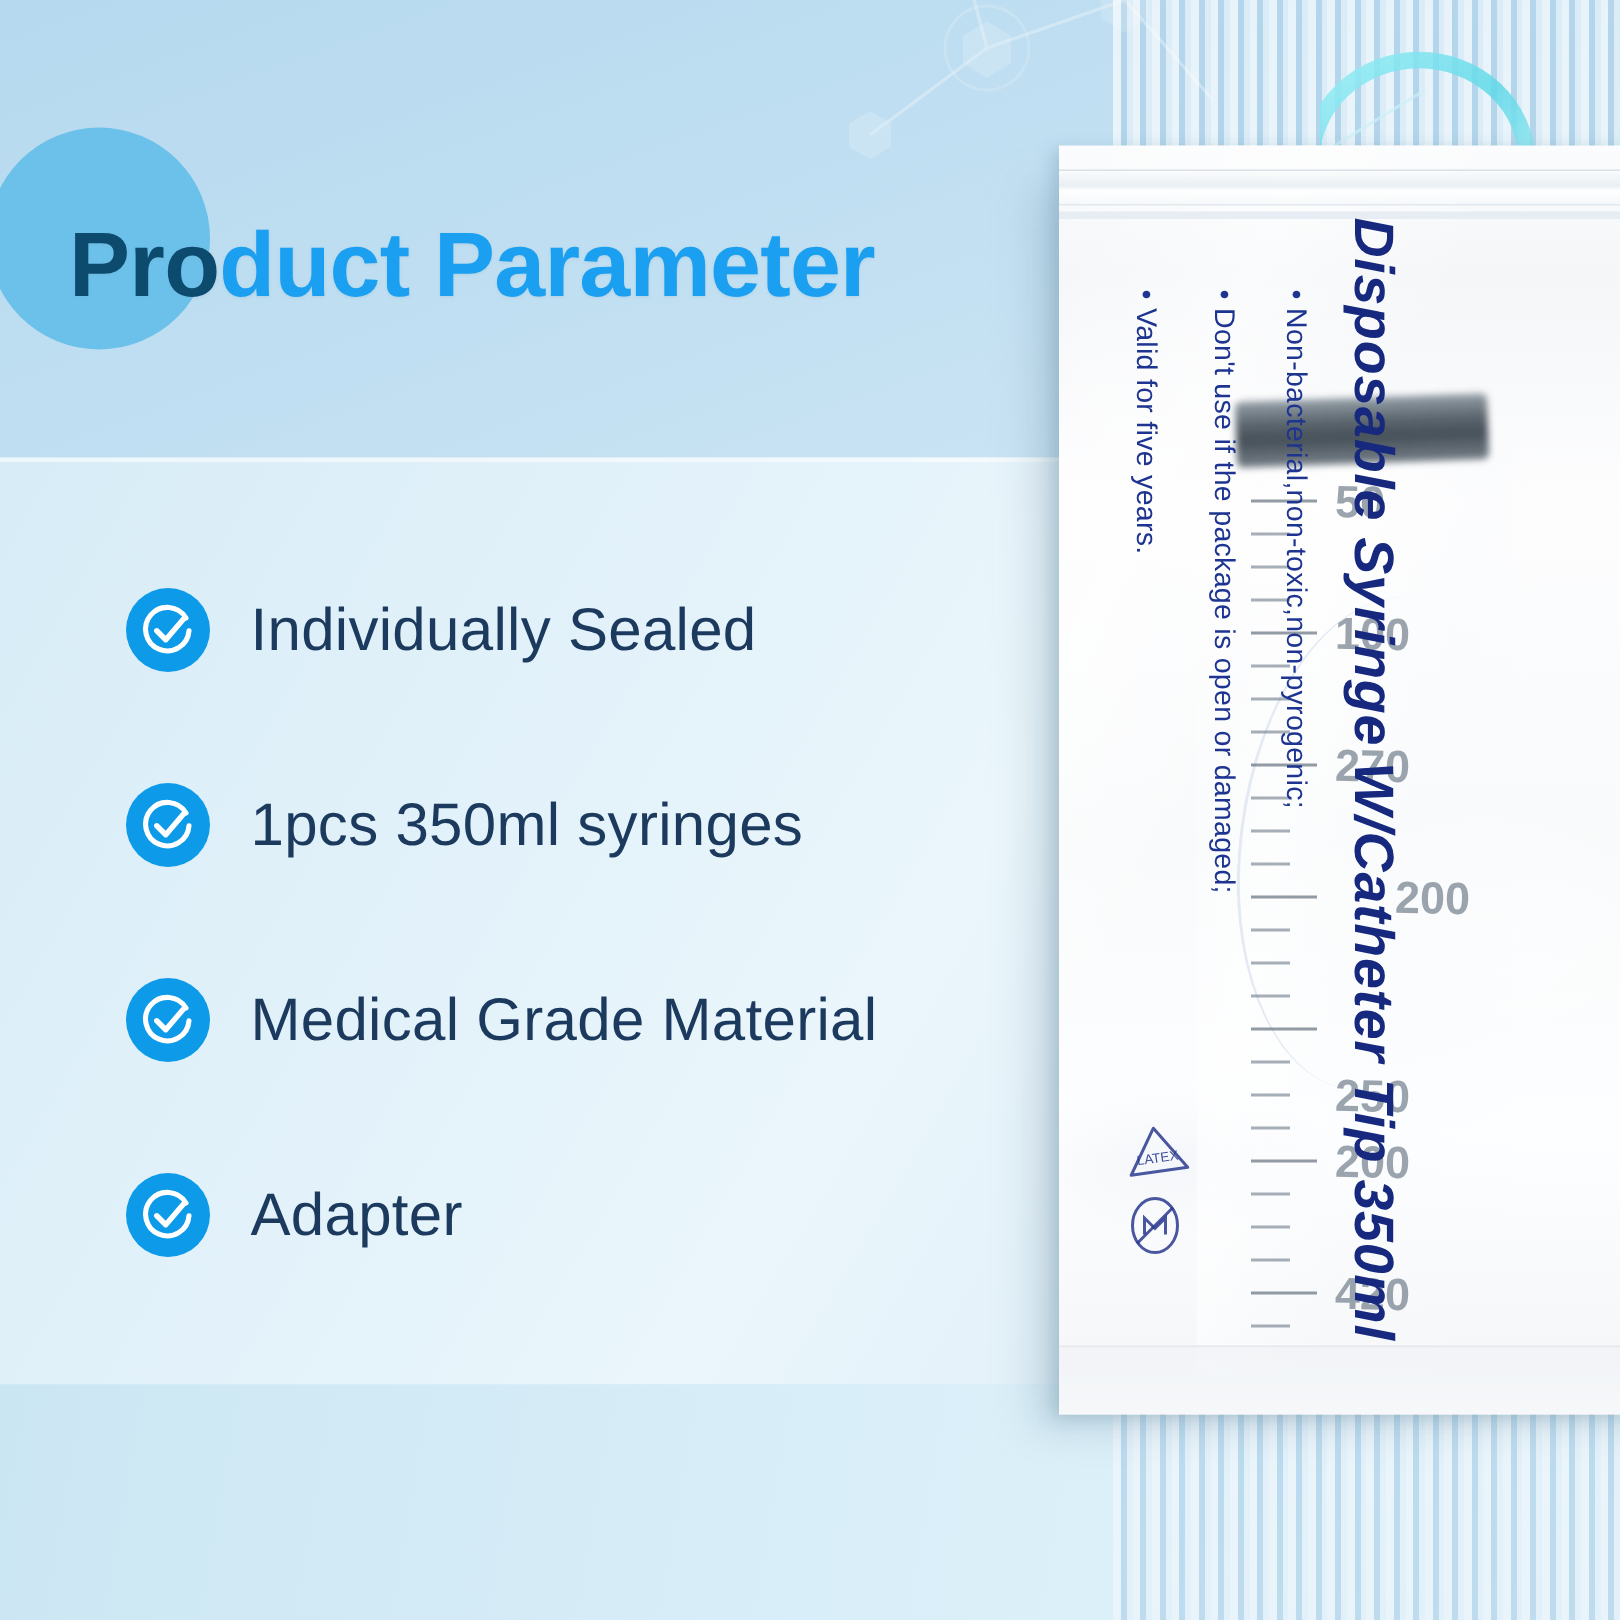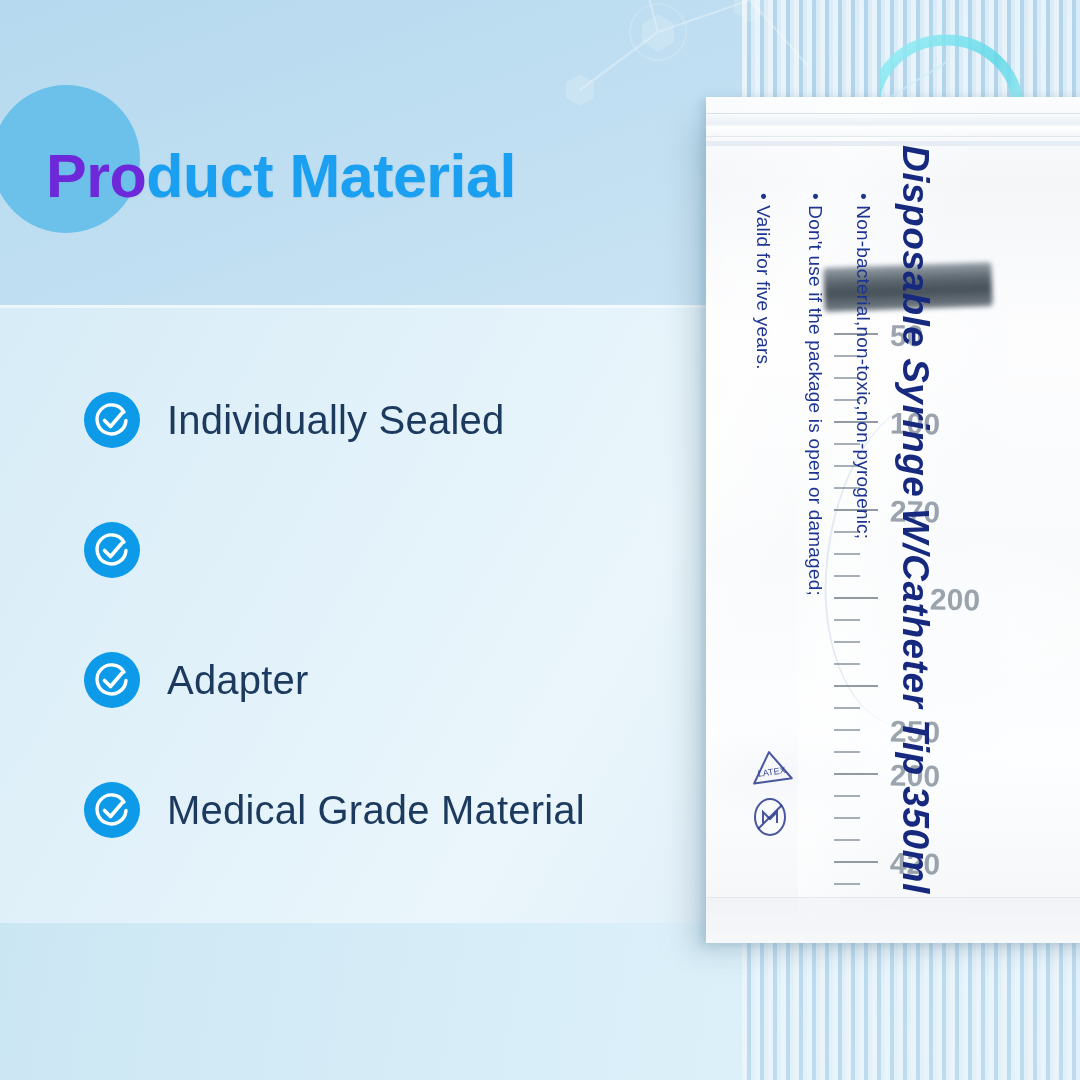--- a/index.html
+++ b/index.html
@@ -56,21 +56,21 @@
     border-radius:50%; background:#6cc1ea;
   }
   .title-wrap {
     position:absolute; left:46px; top:136px; width:660px; height:80px;
   }
   .title {
     font-size:61px; font-weight:bold; letter-spacing:-.5px;
     color:#1b9ff0; white-space:nowrap; line-height:80px;
     text-shadow:0 1px 2px rgba(120,170,200,.25);
   }
-  .title .w { color:#6d28d9; }
+  .title .w { color:#0c4a6e; }
 
   
   .features { position:absolute; left:84px; top:392px; width:620px; }
   .feature-row { display:flex; align-items:flex-end; height:56px; margin-bottom:74px; }
   .check-icon { width:56px; height:56px; flex:0 0 56px; position:relative; }
   .feature-label {
     margin-left:27px; font-size:40px; color:#1b3a5e; letter-spacing:.2px;
     line-height:56px; white-space:nowrap;
   }
 
@@ -225,21 +225,21 @@
     </g>
   </svg>
 
   <div class="panel-light"></div>
   <div class="panel-light-edge"></div>
   <div class="panel-bottom"></div>
 
   <div class="title-circle"></div>
   <div class="title-wrap">
     <div class="title">
-      <span class="w">Pro</span><span>duct Material</span>
+      <span class="w">Pro</span><span>duct Parameter</span>
     </div>
   </div>
 
   <div class="features">
 
     <div class="feature-row">
       <span class="check-icon">
         <svg viewBox="0 0 56 56" width="56" height="56">
           <circle cx="28" cy="28" r="28" fill="#0d9ae8"></circle>
           <path d="M40 20 A14.5 14.5 0 1 0 42 28.5" fill="none" stroke="#ffffff" stroke-width="3.4" stroke-linecap="round"></path>
@@ -250,44 +250,45 @@
     </div>
 
     <div class="feature-row">
       <span class="check-icon">
         <svg viewBox="0 0 56 56" width="56" height="56">
           <circle cx="28" cy="28" r="28" fill="#0d9ae8"></circle>
           <path d="M40 20 A14.5 14.5 0 1 0 42 28.5" fill="none" stroke="#ffffff" stroke-width="3.4" stroke-linecap="round"></path>
           <polyline points="20.5,28.5 26.5,34.5 38.5,20.5" fill="none" stroke="#ffffff" stroke-width="3.6" stroke-linecap="round" stroke-linejoin="round"></polyline>
         </svg>
       </span>
+      <span class="feature-label">1pcs 350ml syringes</span>
+    </div>
+
+    <div class="feature-row">
+      <span class="check-icon">
+        <svg viewBox="0 0 56 56" width="56" height="56">
+          <circle cx="28" cy="28" r="28" fill="#0d9ae8"></circle>
+          <path d="M40 20 A14.5 14.5 0 1 0 42 28.5" fill="none" stroke="#ffffff" stroke-width="3.4" stroke-linecap="round"></path>
+          <polyline points="20.5,28.5 26.5,34.5 38.5,20.5" fill="none" stroke="#ffffff" stroke-width="3.6" stroke-linecap="round" stroke-linejoin="round"></polyline>
+        </svg>
+      </span>
+      <span class="feature-label">Medical Grade Material</span>
     </div>
 
     <div class="feature-row">
       <span class="check-icon">
         <svg viewBox="0 0 56 56" width="56" height="56">
           <circle cx="28" cy="28" r="28" fill="#0d9ae8"></circle>
           <path d="M40 20 A14.5 14.5 0 1 0 42 28.5" fill="none" stroke="#ffffff" stroke-width="3.4" stroke-linecap="round"></path>
           <polyline points="20.5,28.5 26.5,34.5 38.5,20.5" fill="none" stroke="#ffffff" stroke-width="3.6" stroke-linecap="round" stroke-linejoin="round"></polyline>
         </svg>
       </span>
       <span class="feature-label">Adapter</span>
     </div>
 
-    <div class="feature-row">
-      <span class="check-icon">
-        <svg viewBox="0 0 56 56" width="56" height="56">
-          <circle cx="28" cy="28" r="28" fill="#0d9ae8"></circle>
-          <path d="M40 20 A14.5 14.5 0 1 0 42 28.5" fill="none" stroke="#ffffff" stroke-width="3.4" stroke-linecap="round"></path>
-          <polyline points="20.5,28.5 26.5,34.5 38.5,20.5" fill="none" stroke="#ffffff" stroke-width="3.6" stroke-linecap="round" stroke-linejoin="round"></polyline>
-        </svg>
-      </span>
-      <span class="feature-label">Medical Grade Material</span>
-    </div>
-
   </div>
 
   <div class="bag-shadow"></div>
 
   <div class="bag">
     <div class="bag-crease"></div>
     <div class="bag-zip"></div>
     <div class="bag-zip2"></div>
 
     <div class="barrel"></div>

